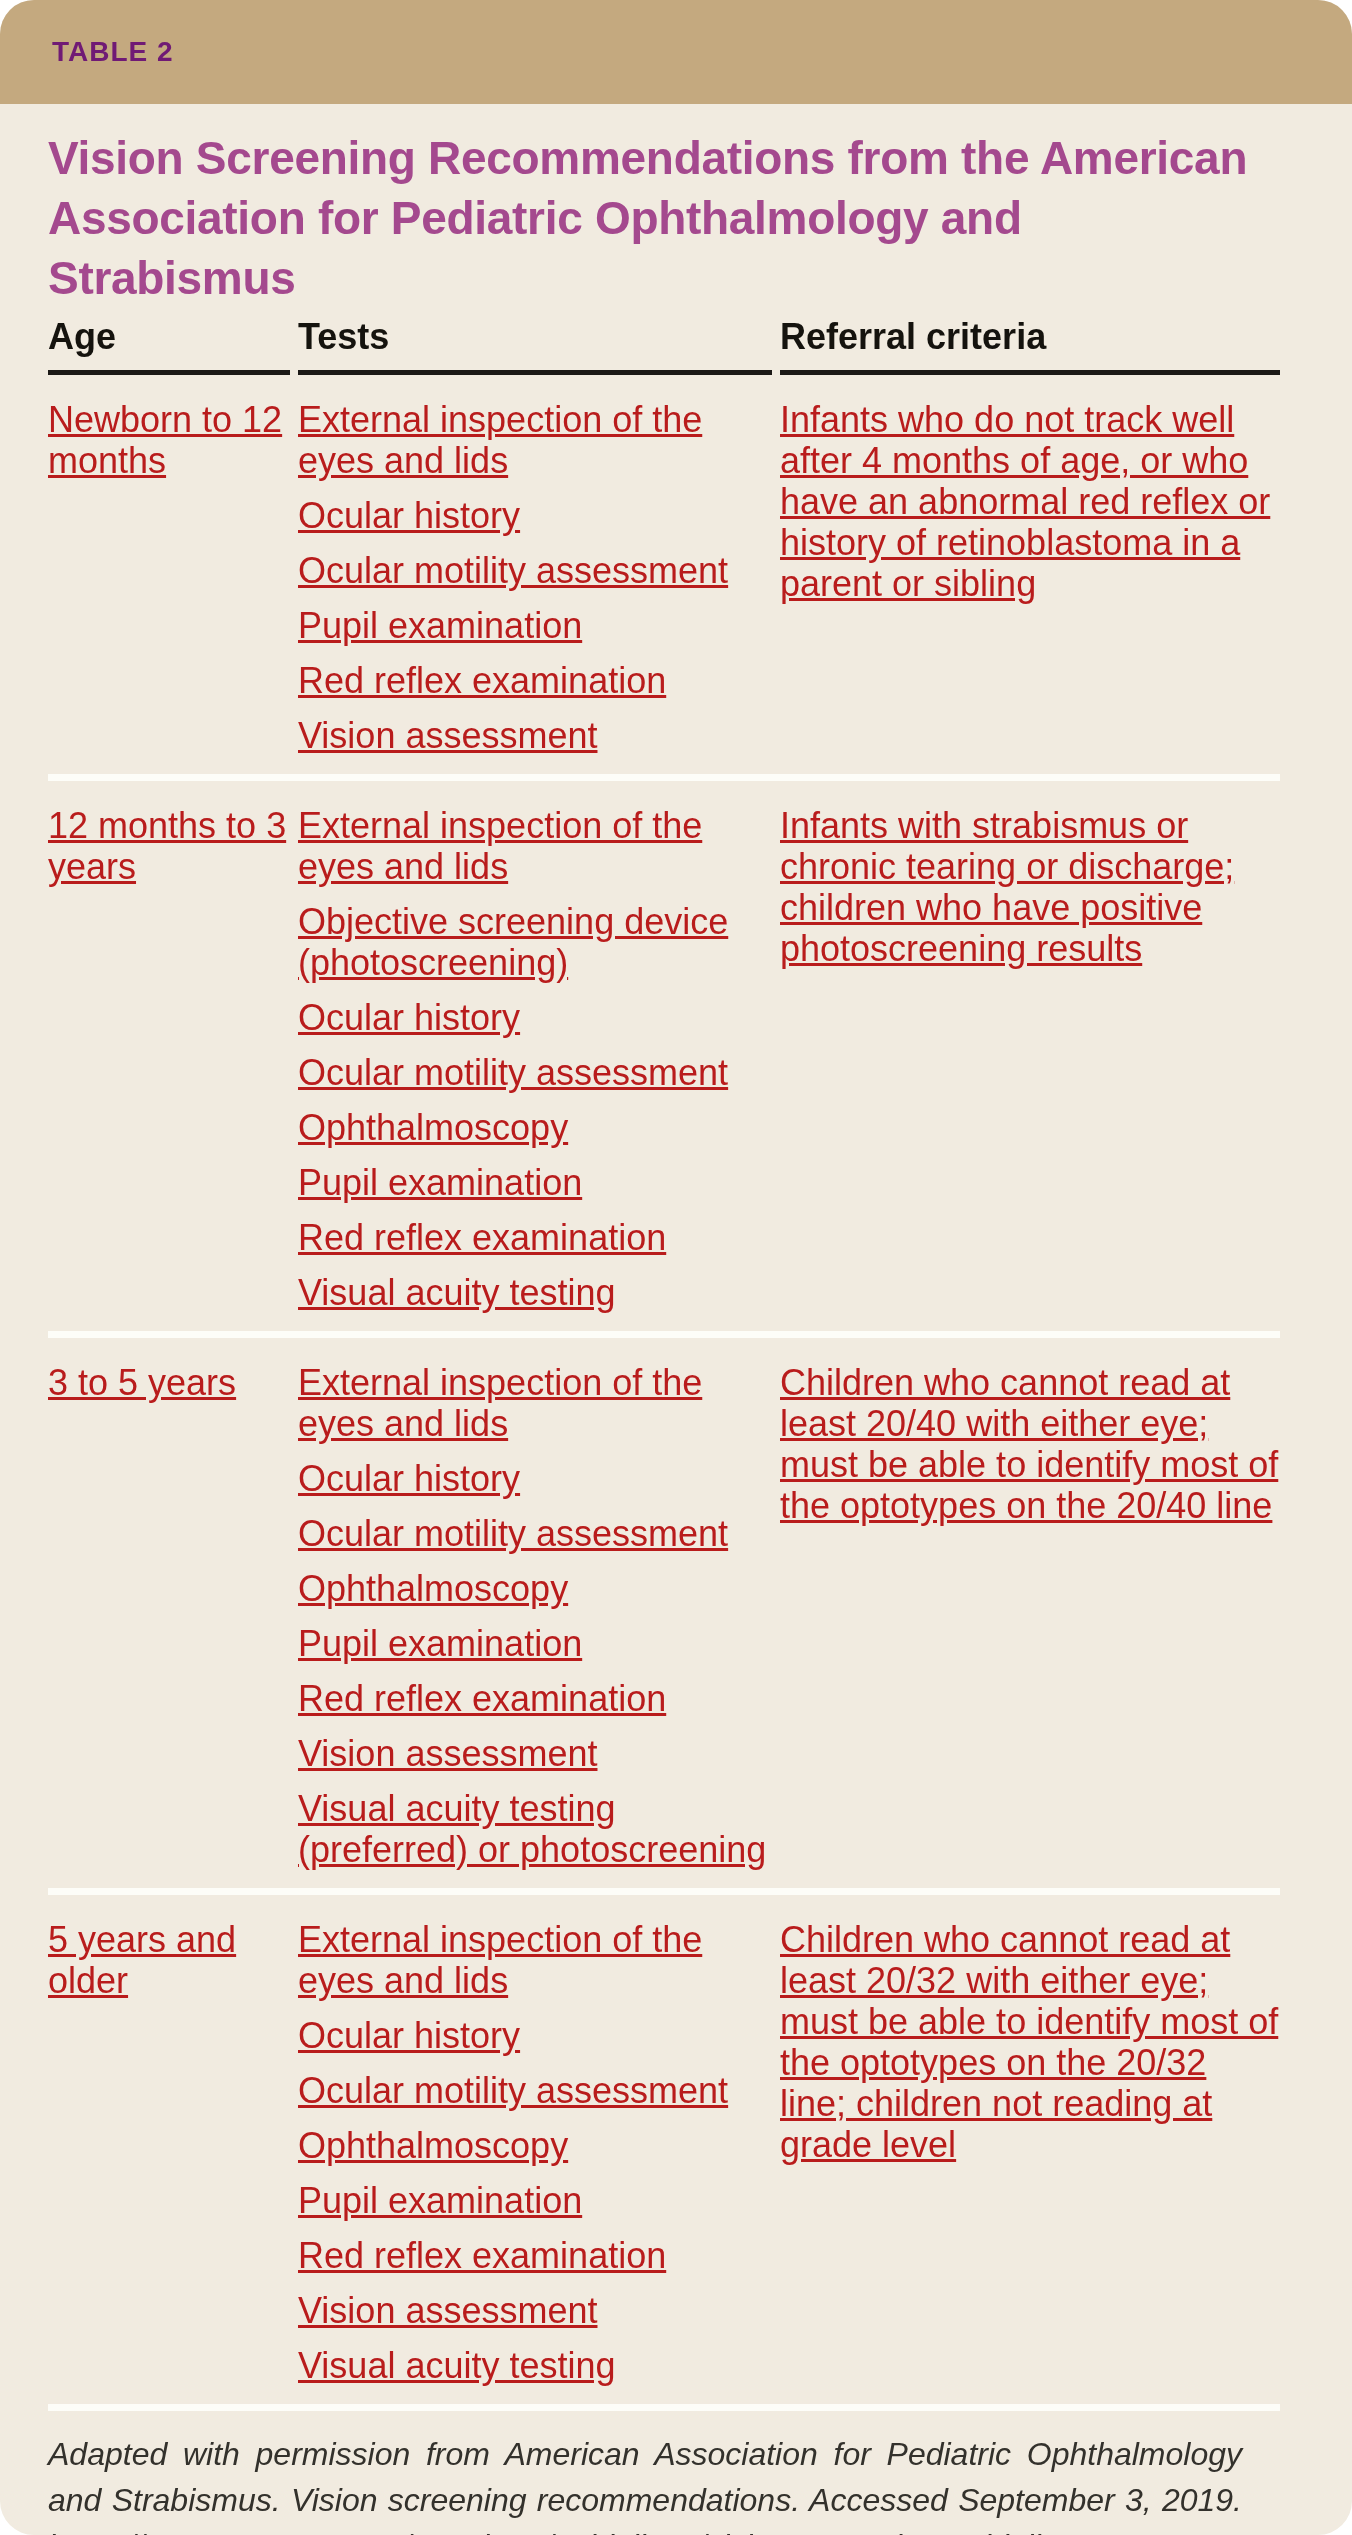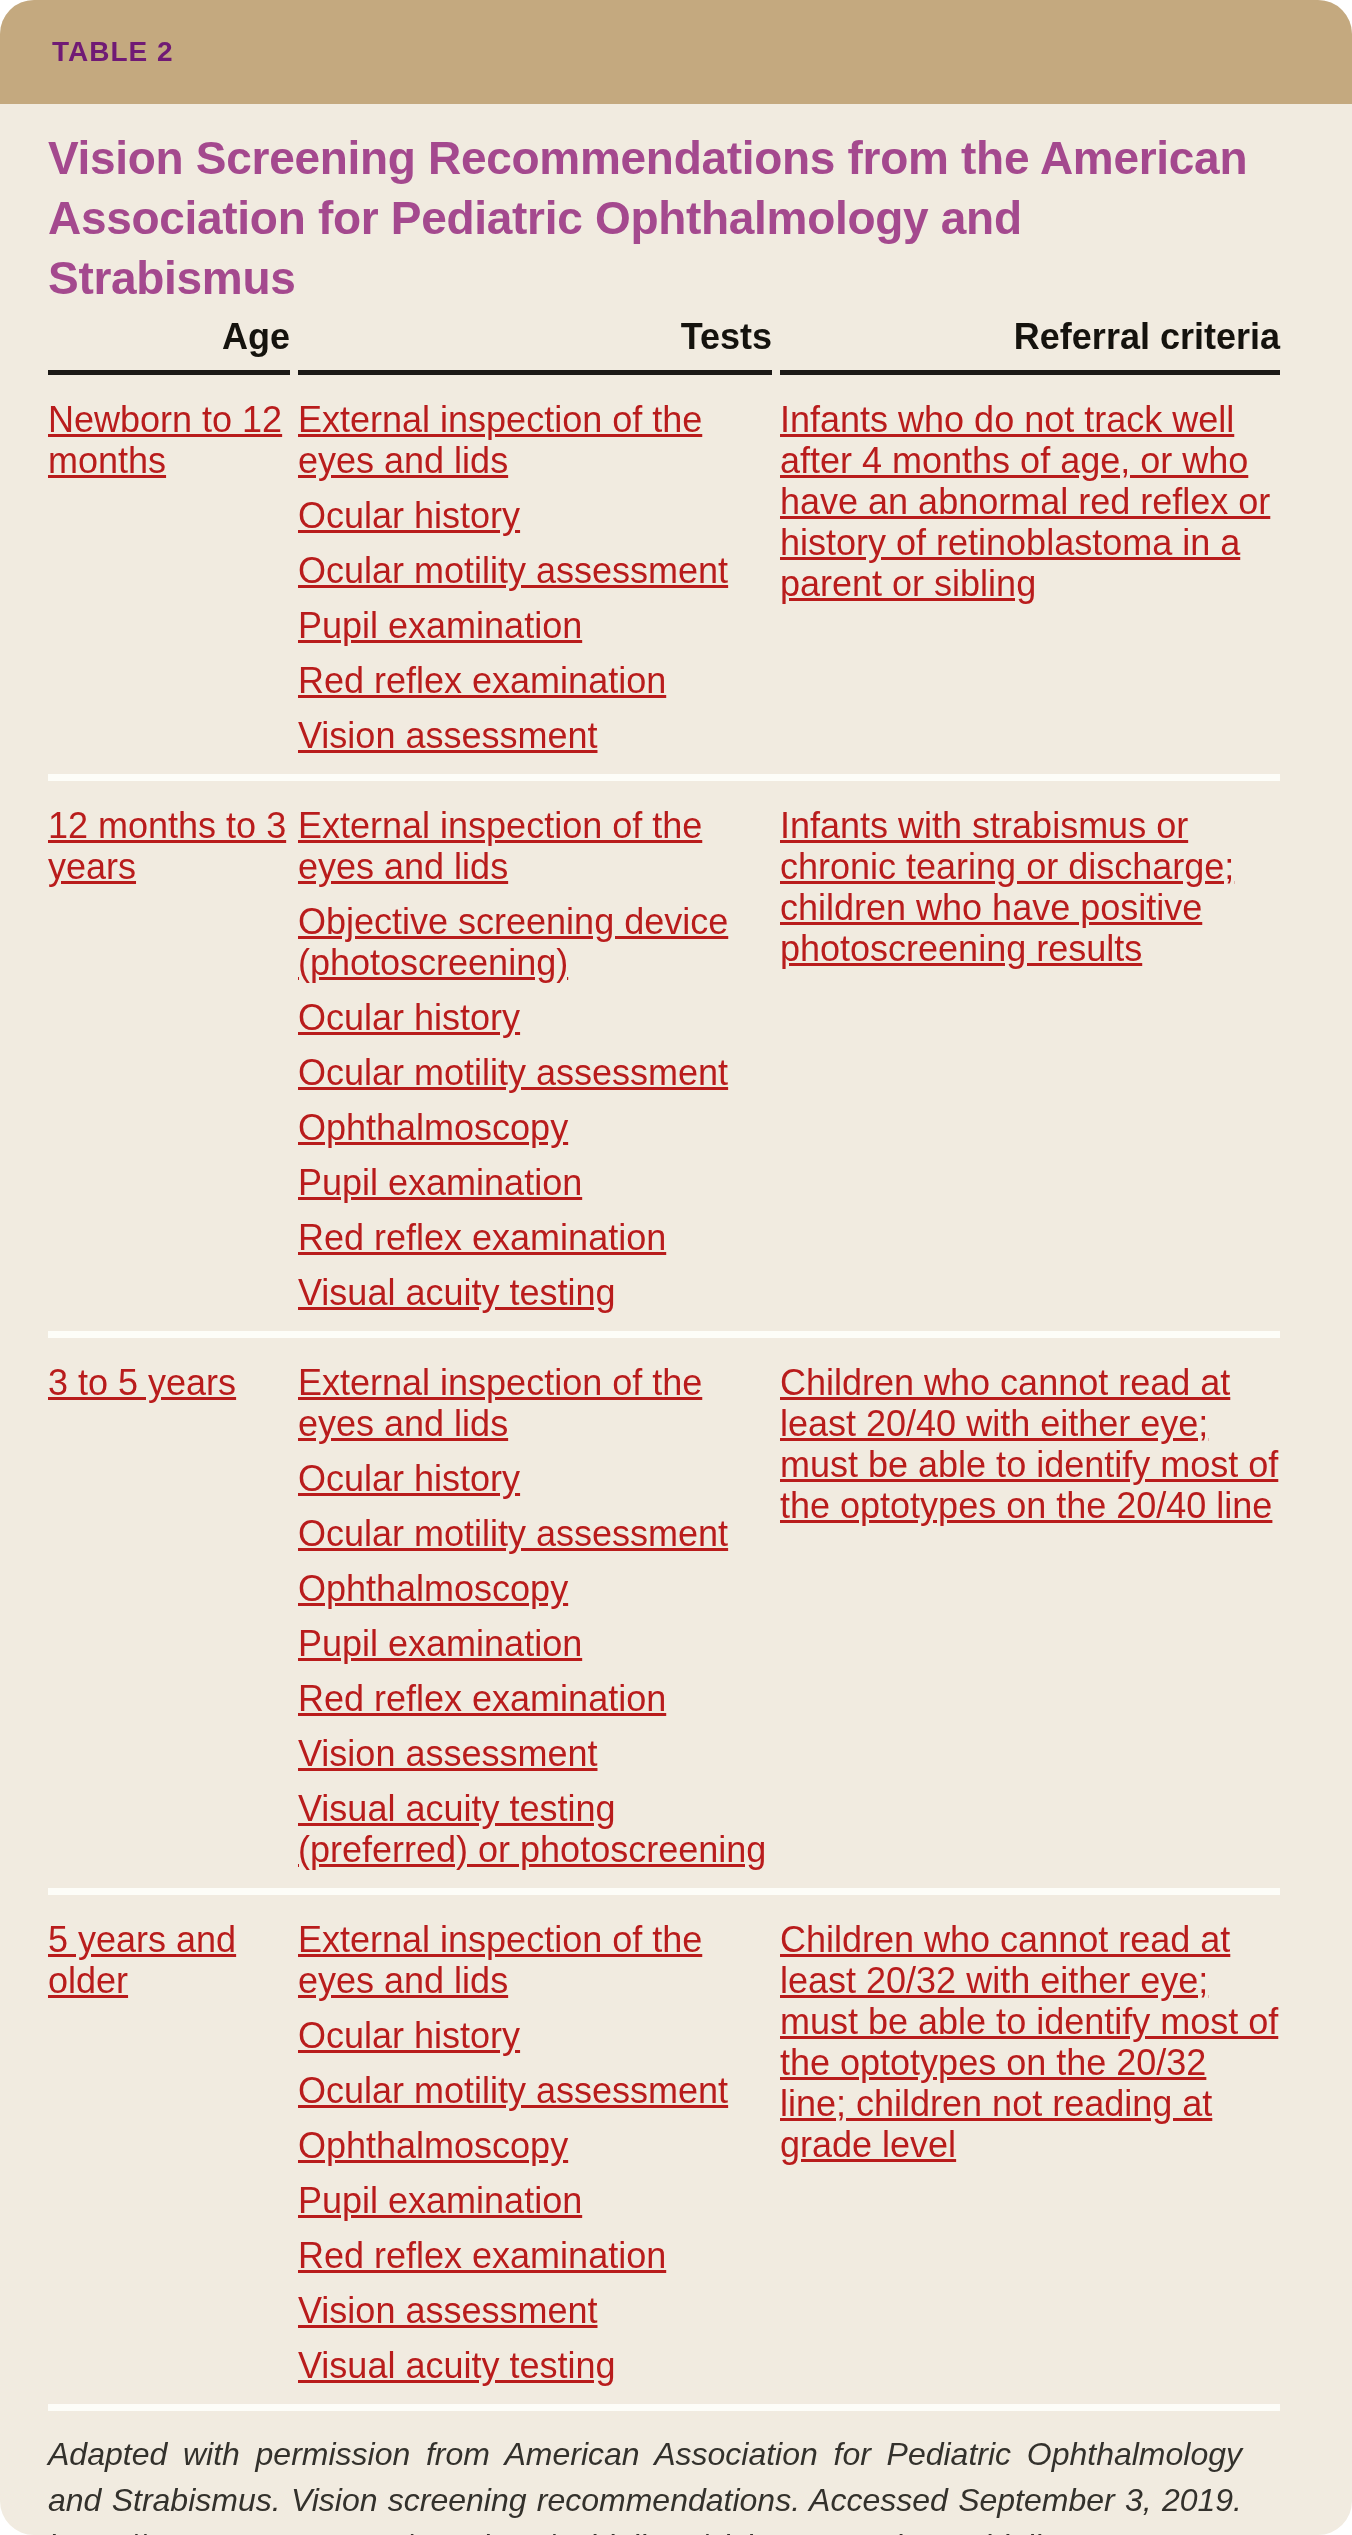--- a/index.html
+++ b/index.html
@@ -49,21 +49,20 @@
   }
   .header-row {
     margin-top: 8px;
   }
   .header-cell {
     font-size: 36px;
     font-weight: 700;
     color: #15130e;
     padding-bottom: 12px;
     border-bottom: 5px solid #1c1916;
-    text-align: right;
   }
   .row {
     padding: 24px 0 18px 0;
     font-size: 36px;
     line-height: 41px;
     color: #b91c1c;
     text-decoration: underline;
   }
   .sep {
     height: 7px;

